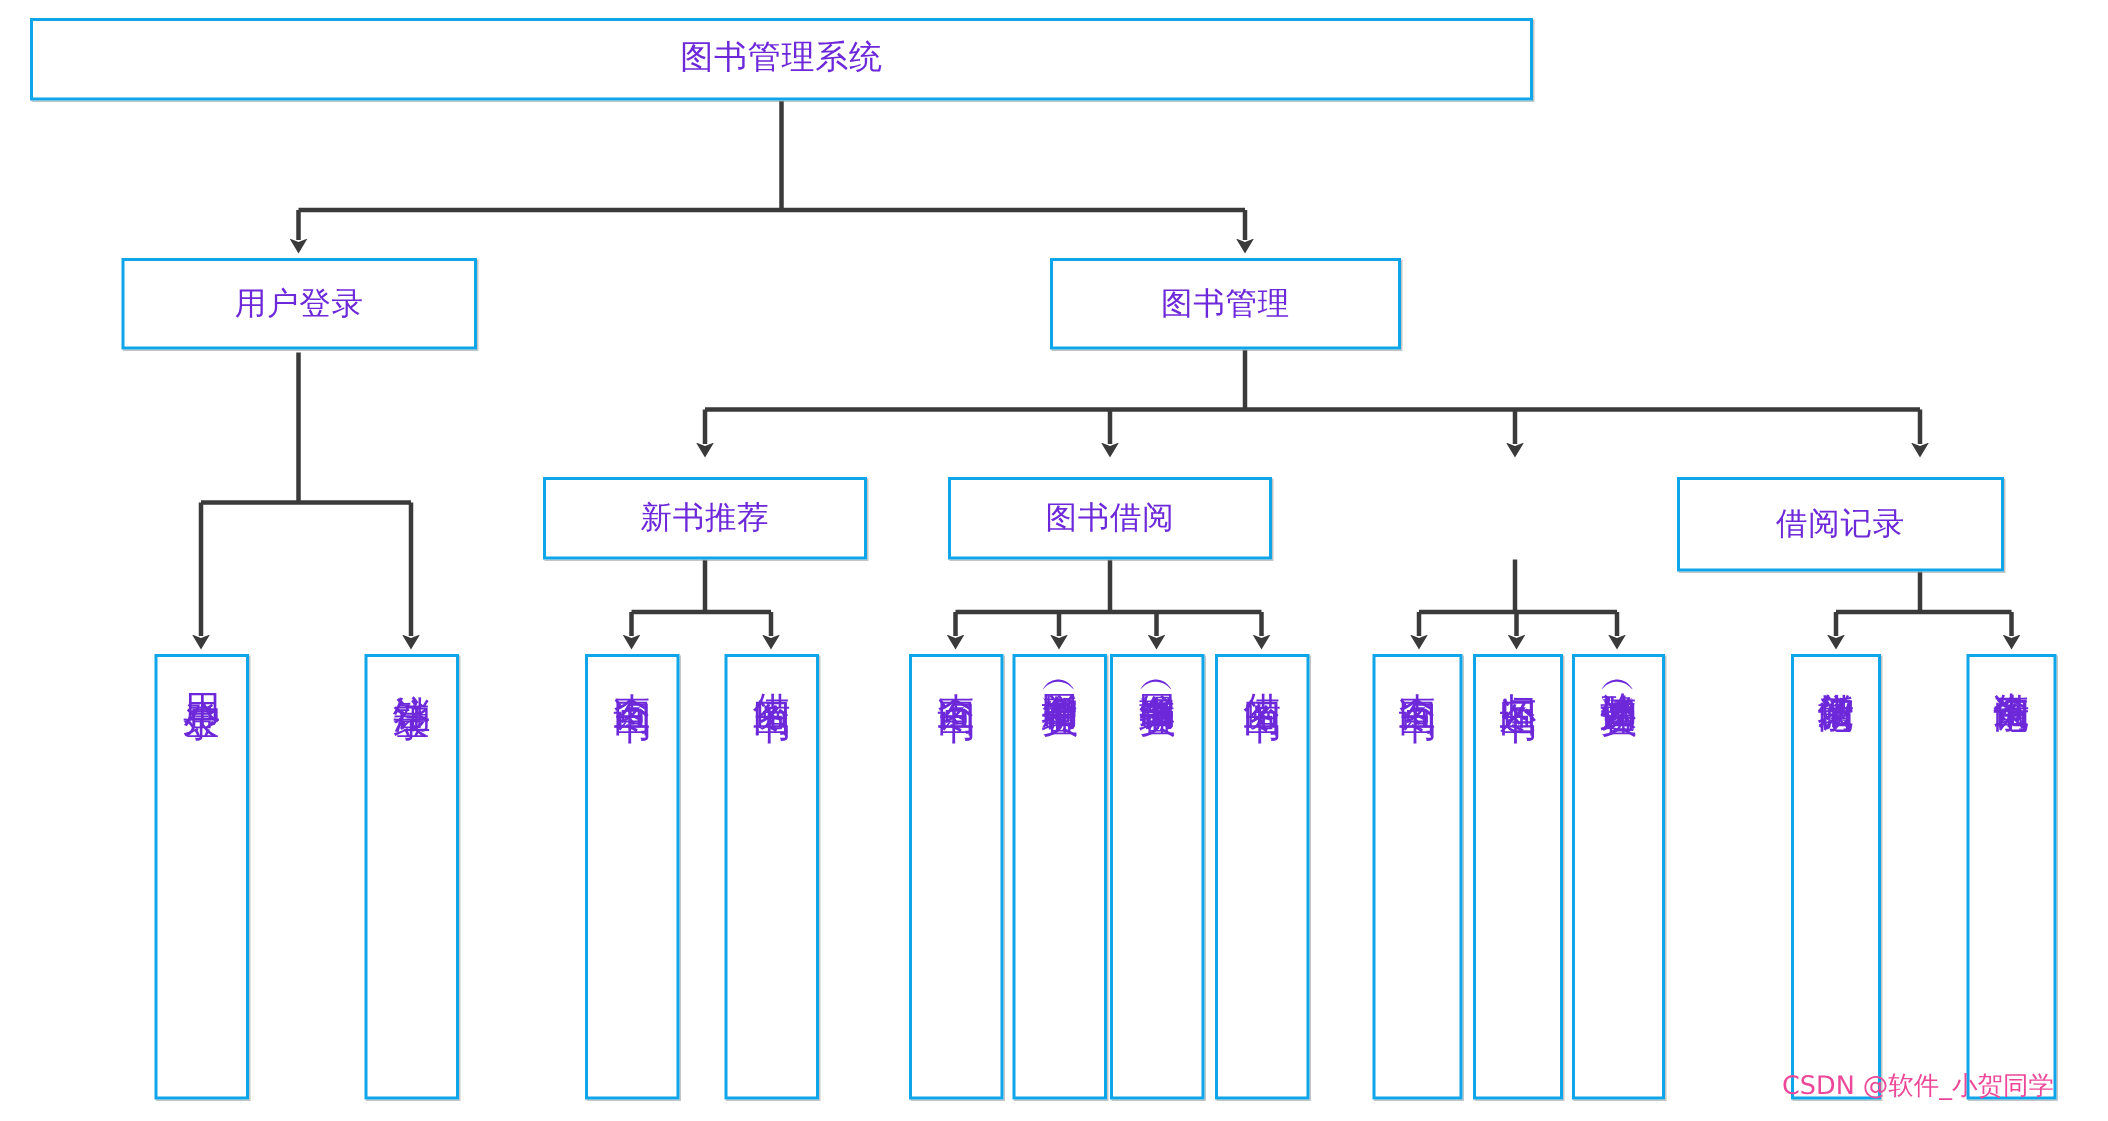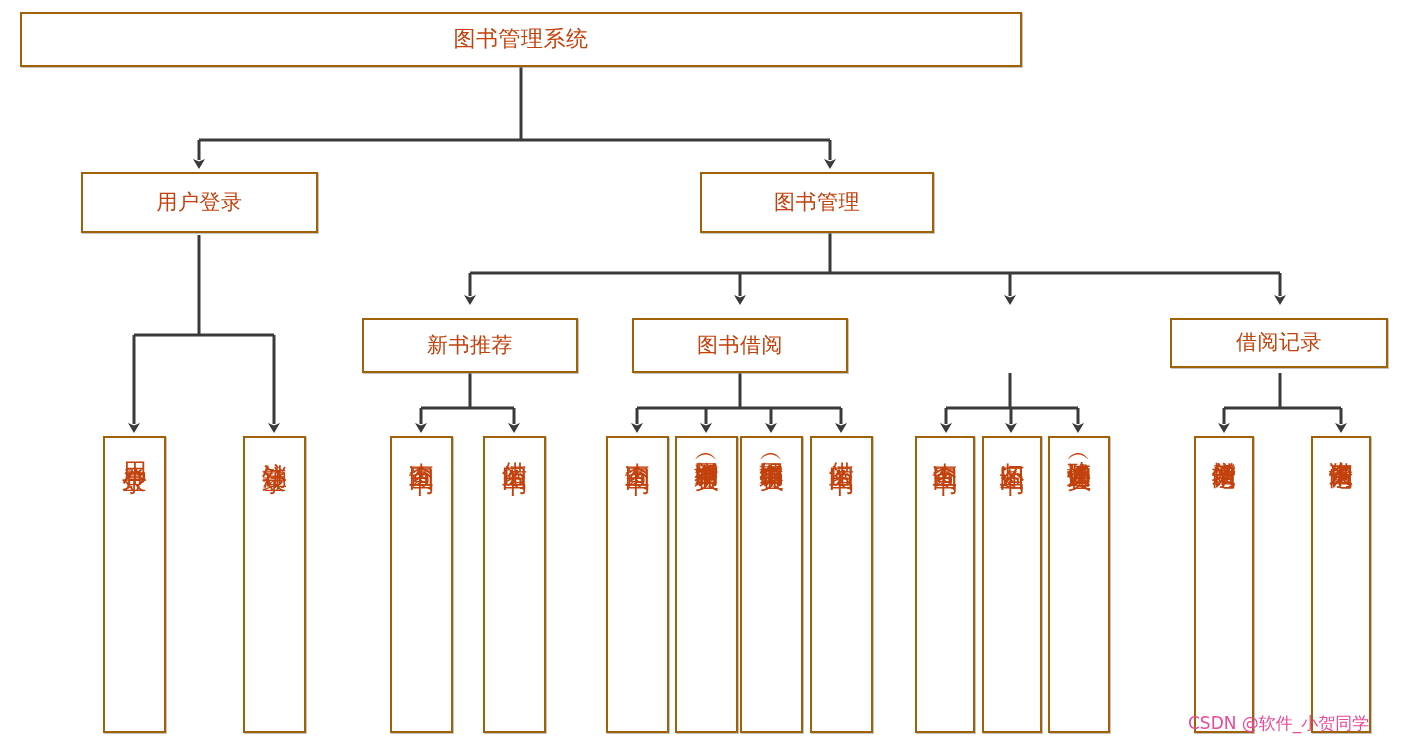--- a/index.html
+++ b/index.html
@@ -23,26 +23,26 @@
     position: absolute;
     left: 0;
     top: 0;
     width: 1405px;
     height: 747px;
     pointer-events: none;
   }
   .node {
     position: absolute;
     box-sizing: border-box;
-    border: 2px solid #a16207;
+    border: 2px solid #0ea5e9;
     background: #ffffff;
     display: flex;
     align-items: center;
     justify-content: center;
-    color: #c2410c;
+    color: #6d28d9;
     box-shadow: 1px 1px 0 rgba(150,150,150,0.55);
     z-index: 2;
   }
   .node-label {
     display: block;
     white-space: nowrap;
     letter-spacing: 0.5px;
   }
   
   .node.horiz .node-label {
@@ -150,21 +150,21 @@
 
   <div class="node horiz" style="left:362px; top:318px; width:216px; height:55px;">
     <span class="node-label">新书推荐</span>
   </div>
 
   <div class="node horiz" style="left:632px; top:318px; width:216px; height:55px;">
     <span class="node-label">图书借阅</span>
   </div>
 
 
-  <div class="node horiz" style="left:1170px; top:318px; width:218px; height:50px;text-align:center;">
+  <div class="node horiz" style="left:1118px; top:318px; width:218px; height:63px;text-align:center;">
     <span class="node-label">借阅记录</span>
   </div>
 
   <div class="node vert" style="left:103px; top:436px; width:63px; height:297px;">
     <span class="node-label">用户登录</span>
   </div>
   <div class="node vert" style="left:243px; top:436px; width:63px; height:297px;">
     <span class="node-label">注销登录</span>
   </div>
 

